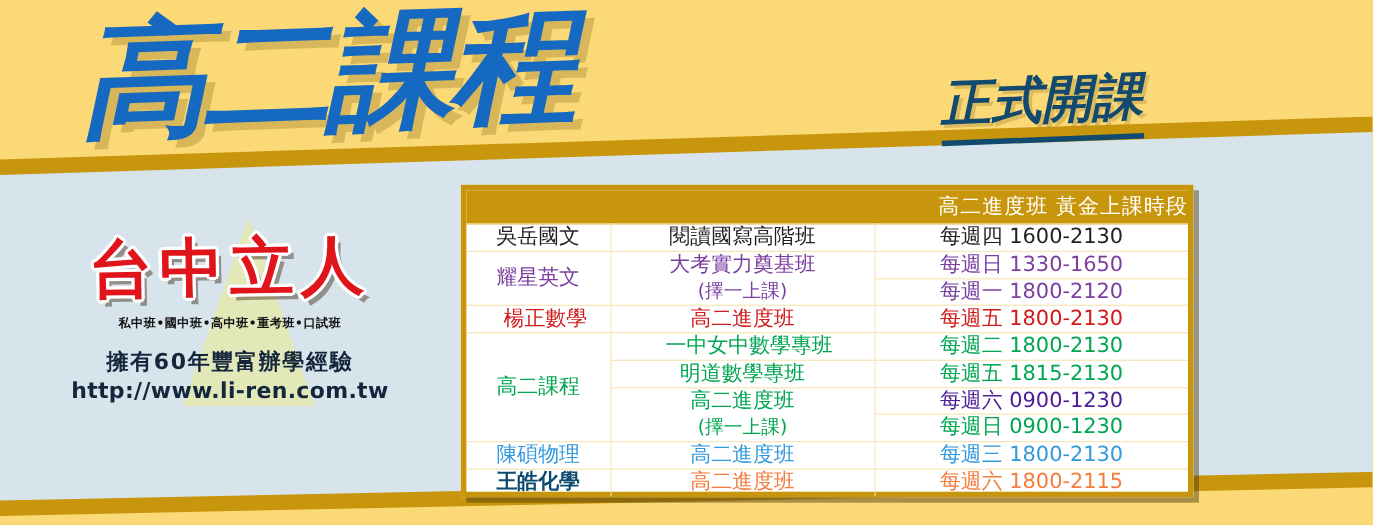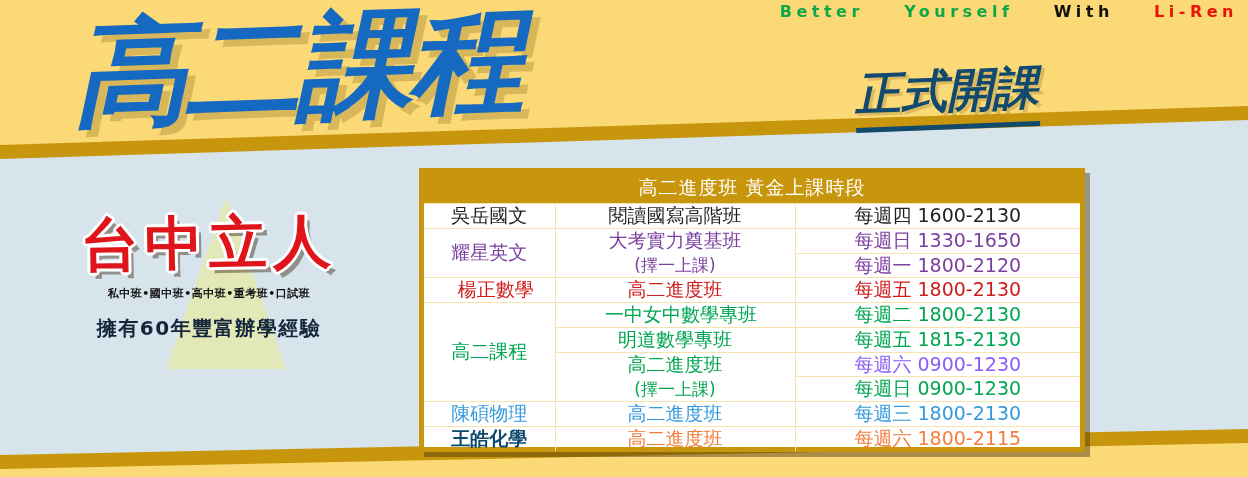--- a/index.html
+++ b/index.html
@@ -132,20 +132,21 @@
   }
   table.sched{
     width:100%;height:100%;border-collapse:collapse;
     table-layout:fixed;
   }
   table.sched th{
     background:#c8960c;color:#ffffff;
     font-size:19px;font-weight:normal;
     height:30px;padding:0;
     letter-spacing:1px;
+    text-align:right;
   }
   table.sched td{
     border-top:1px solid #f6e3ae;
     border-right:1px solid #f6e3ae;
     font-size:19px;
     text-align:center;
     padding:0 4px;
     line-height:1.25;
   }
   table.sched td.last{border-right:none;}
@@ -158,38 +159,30 @@
 <body>
 
 <div id="stage">
 
   <div class="band-blue"></div>
   <div class="band-yellow-top"></div>
   <div class="band-gold-top"></div>
   <div class="band-yellow-bottom"></div>
   <div class="band-gold-bottom"></div>
 
-  <div class="tagline">
-    <span class="tw-green">Better</span>
-    <span>&nbsp;&nbsp;</span>
-    <span class="tw-green">Yourself</span>
-    <span>&nbsp;&nbsp;</span>
-    <span class="tw-black">With</span>
-    <span>&nbsp;&nbsp;</span>
-    <span class="tw-red">Li-Ren</span>
-  </div>
 
   <div class="headline">高二課程</div>
   <div class="subhead">正式開課</div>
 
   <div class="logo-wrap">
     <div class="logo-fan"></div>
     <div class="logo-main">台中立人</div>
     <div class="logo-classes">私中班•國中班•高中班•重考班•口試班</div>
     <div class="logo-exp">擁有60年豐富辦學經驗</div>
+    <div class="logo-url">http://www.li-ren.com.tw</div>
   </div>
 
   <div class="table-shadow"></div>
   <div class="table-box">
     <table class="sched">
       <colgroup>
         <col class="col-teacher">
           <col class="col-course">
           <col class="col-time">
       </colgroup>
@@ -221,21 +214,21 @@
             <td rowspan="4" style="color: rgb(0, 166, 81);">高二課程</td>
             <td rowspan="1" style="color: rgb(0, 166, 81); padding-left: 16px;">一中女中數學專班</td>
             <td class="last" style="color: rgb(0, 166, 81);">每週二 1800-2130</td>
           </tr>
           <tr>
             <td rowspan="1" style="color: rgb(0, 166, 81);">明道數學專班</td>
             <td class="last" style="color: rgb(0, 166, 81);">每週五 1815-2130</td>
           </tr>
           <tr>
             <td rowspan="2" style="color: rgb(0, 166, 81);">高二進度班<br><span class="small2">(擇一上課)</span></td>
-            <td class="last" style="color: #8b5cf6;">每週六 0900-1230</td>
+            <td class="last" style="color: #4c1d95;">每週六 0900-1230</td>
           </tr>
           <tr>
             <td class="last" style="color: rgb(0, 166, 81);">每週日 0900-1230</td>
           </tr>
           <tr>
             <td rowspan="1" style="color: rgb(51, 153, 221);">陳碩物理</td>
             <td rowspan="1" style="color: rgb(51, 153, 221);">高二進度班</td>
             <td class="last" style="color: rgb(51, 153, 221);">每週三 1800-2130</td>
           </tr>
           <tr>

